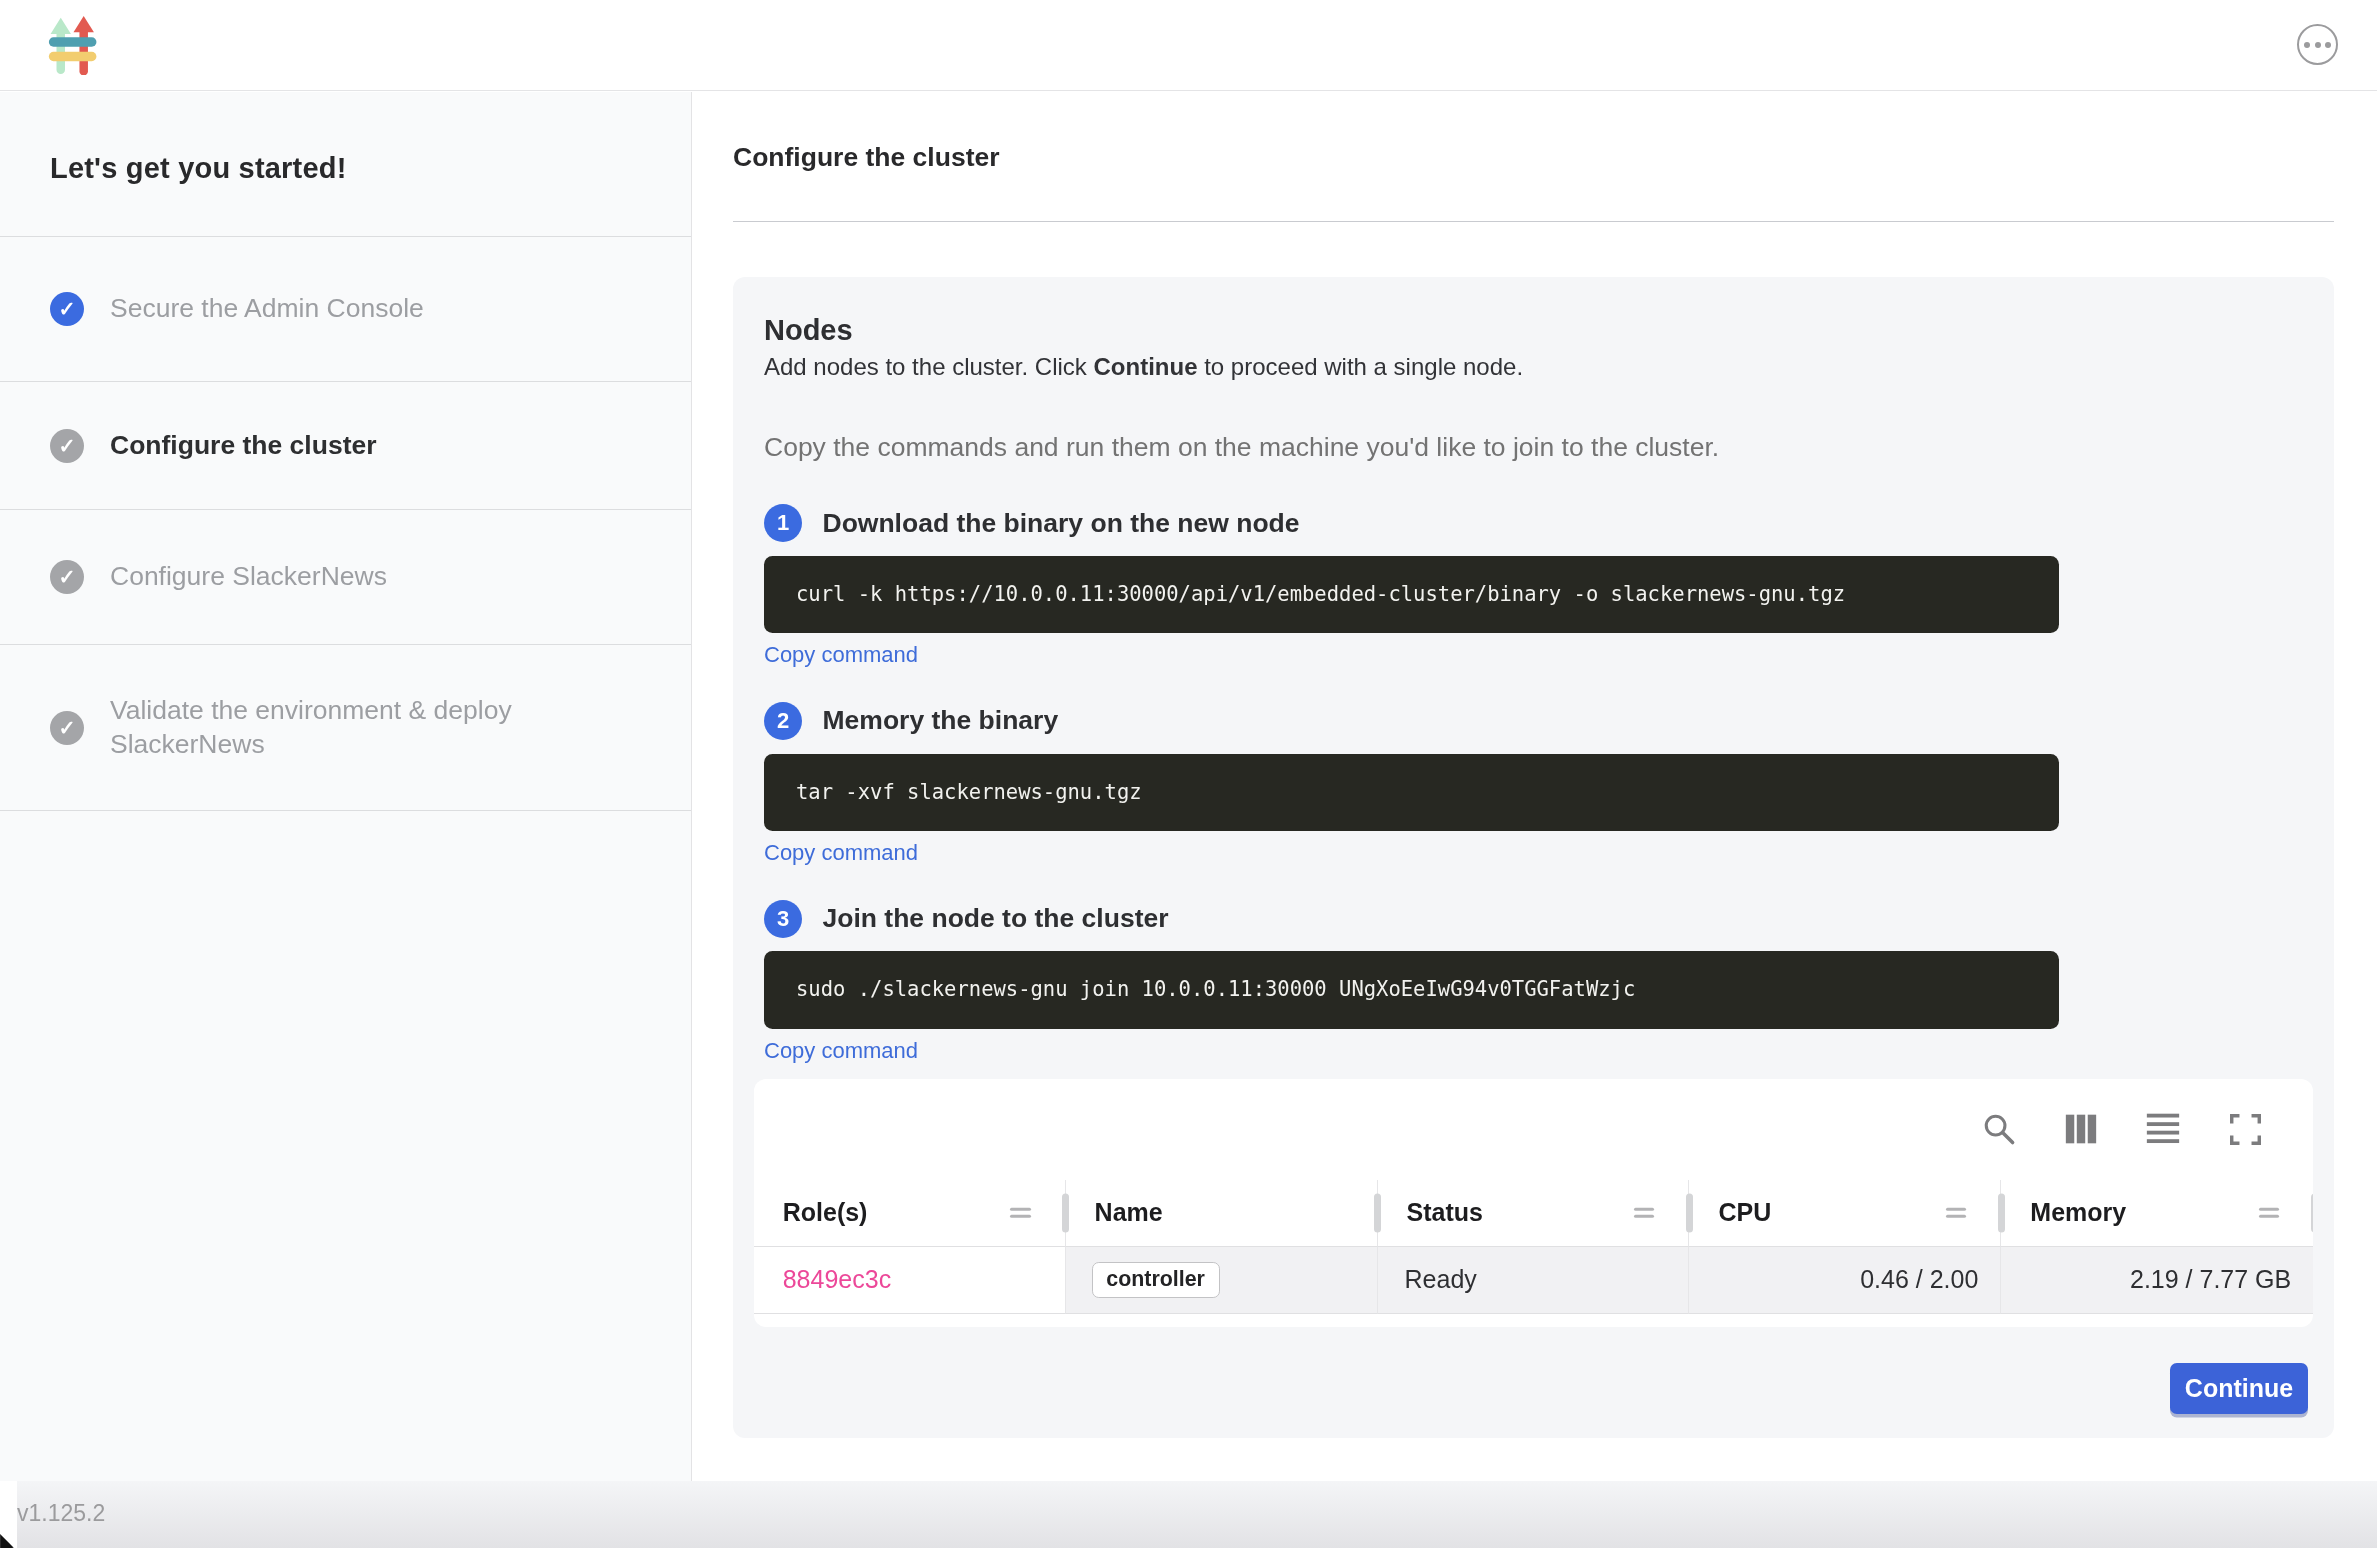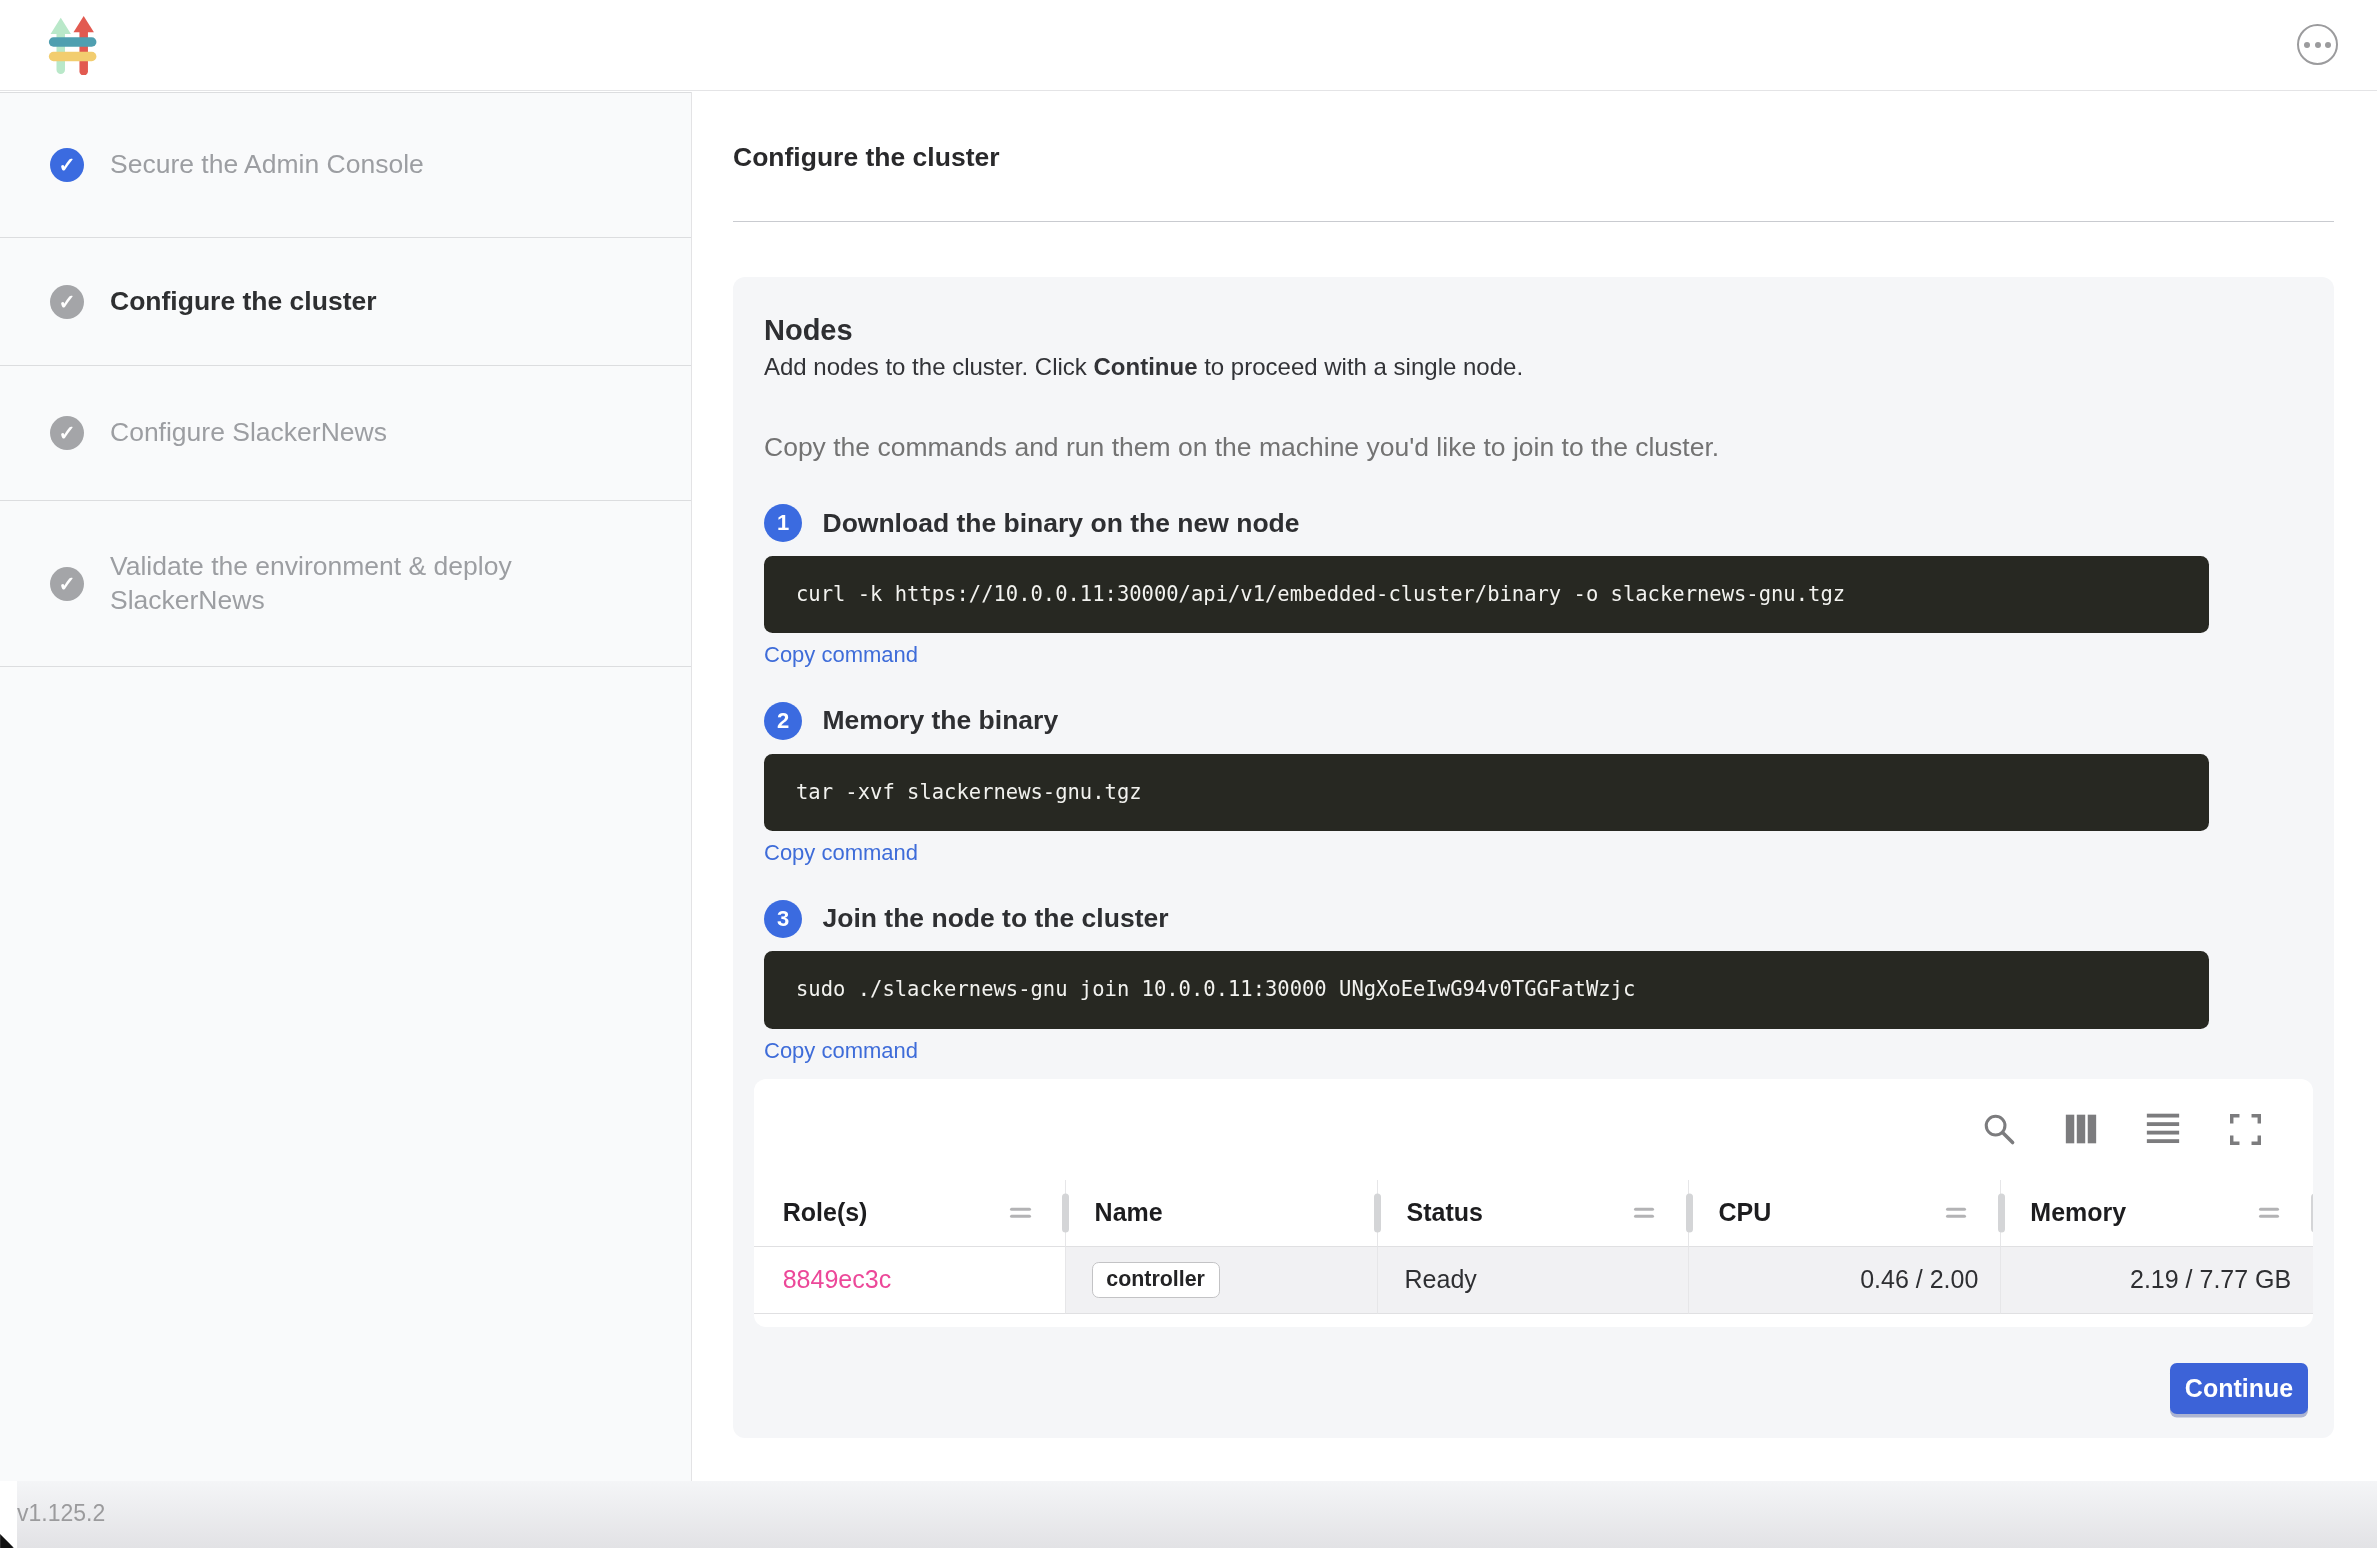--- a/index.html
+++ b/index.html
@@ -33,21 +33,21 @@
     padding:32px 31px;box-sizing:border-box;position:relative;}
   .card h2{margin:5.1px 0 0 0;font-size:29px;font-weight:700;color:#2e2f32;}
   .card-desc{margin-top:6px;font-size:24px;color:#323337;}
   .card-desc b{font-weight:700;}
   .card-instruction{margin-top:51px;font-size:26.5px;color:#737373;}
   .step-head{display:flex;align-items:center;gap:20.5px;margin-top:34px;}
   .step-head.first{margin-top:41px;}
   .num-circle{flex:0 0 38px;width:38px;height:38px;border-radius:50%;background:#3b6be0;color:#fff;
     font-size:22px;font-weight:700;display:flex;align-items:center;justify-content:center;}
   .step-title{font-size:26.5px;font-weight:700;color:#2e2f32;}
-  .code-block{margin-top:13.7px;width:1445px;background:#272822;border-radius:8.5px;padding:26px 32px;box-sizing:border-box;}
+  .code-block{margin-top:13.7px;width:1295px;background:#272822;border-radius:8.5px;padding:26px 32px;box-sizing:border-box;}
   .code-block code{font-family:"DejaVu Sans Mono",monospace;font-size:20.5px;line-height:1.25;color:#f2f2ef;white-space:pre;}
   .copy-link{display:inline-block;margin-top:8.5px;font-size:22px;color:#3e6cd9;text-decoration:none;cursor:pointer;}
   
   .grid-panel{margin:15.4px -10.3px 0 -10.3px;background:#fff;border-radius:12px;height:248px;box-sizing:border-box;overflow:hidden;}
   .grid-toolbar{height:101px;display:flex;align-items:center;justify-content:flex-end;gap:46px;padding-right:50px;}
   .tb-icon{width:36px;height:36px;display:flex;align-items:center;justify-content:center;cursor:pointer;}
   .grid-row{display:flex;}
   .gcell{width:20%;box-sizing:border-box;position:relative;display:flex;align-items:center;}
   .ghead{height:67px;border-bottom:1.7px solid #e0e0e2;}
   .ghead .glabel{font-size:25px;font-weight:700;color:#1d1d1f;padding-left:29px;}
@@ -83,20 +83,21 @@
     <rect x="1" y="43" width="56" height="11" rx="5.5" fill="#f2cd6f"></rect>
   </svg>
   <div class="more-btn">
     <i></i>
       <i></i>
       <i></i>
   </div>
 </div>
 
 <div class="sidebar">
+  <h1>Let's get you started!</h1>
 
   <div class="step-item s0">
     <span class="check-circle done">✓</span>
     <span class="step-label">Secure the Admin Console</span>
   </div>
   <div class="step-item s1 current">
     <span class="check-circle todo">✓</span>
     <span class="step-label">Configure the cluster</span>
   </div>
   <div class="step-item s2">

